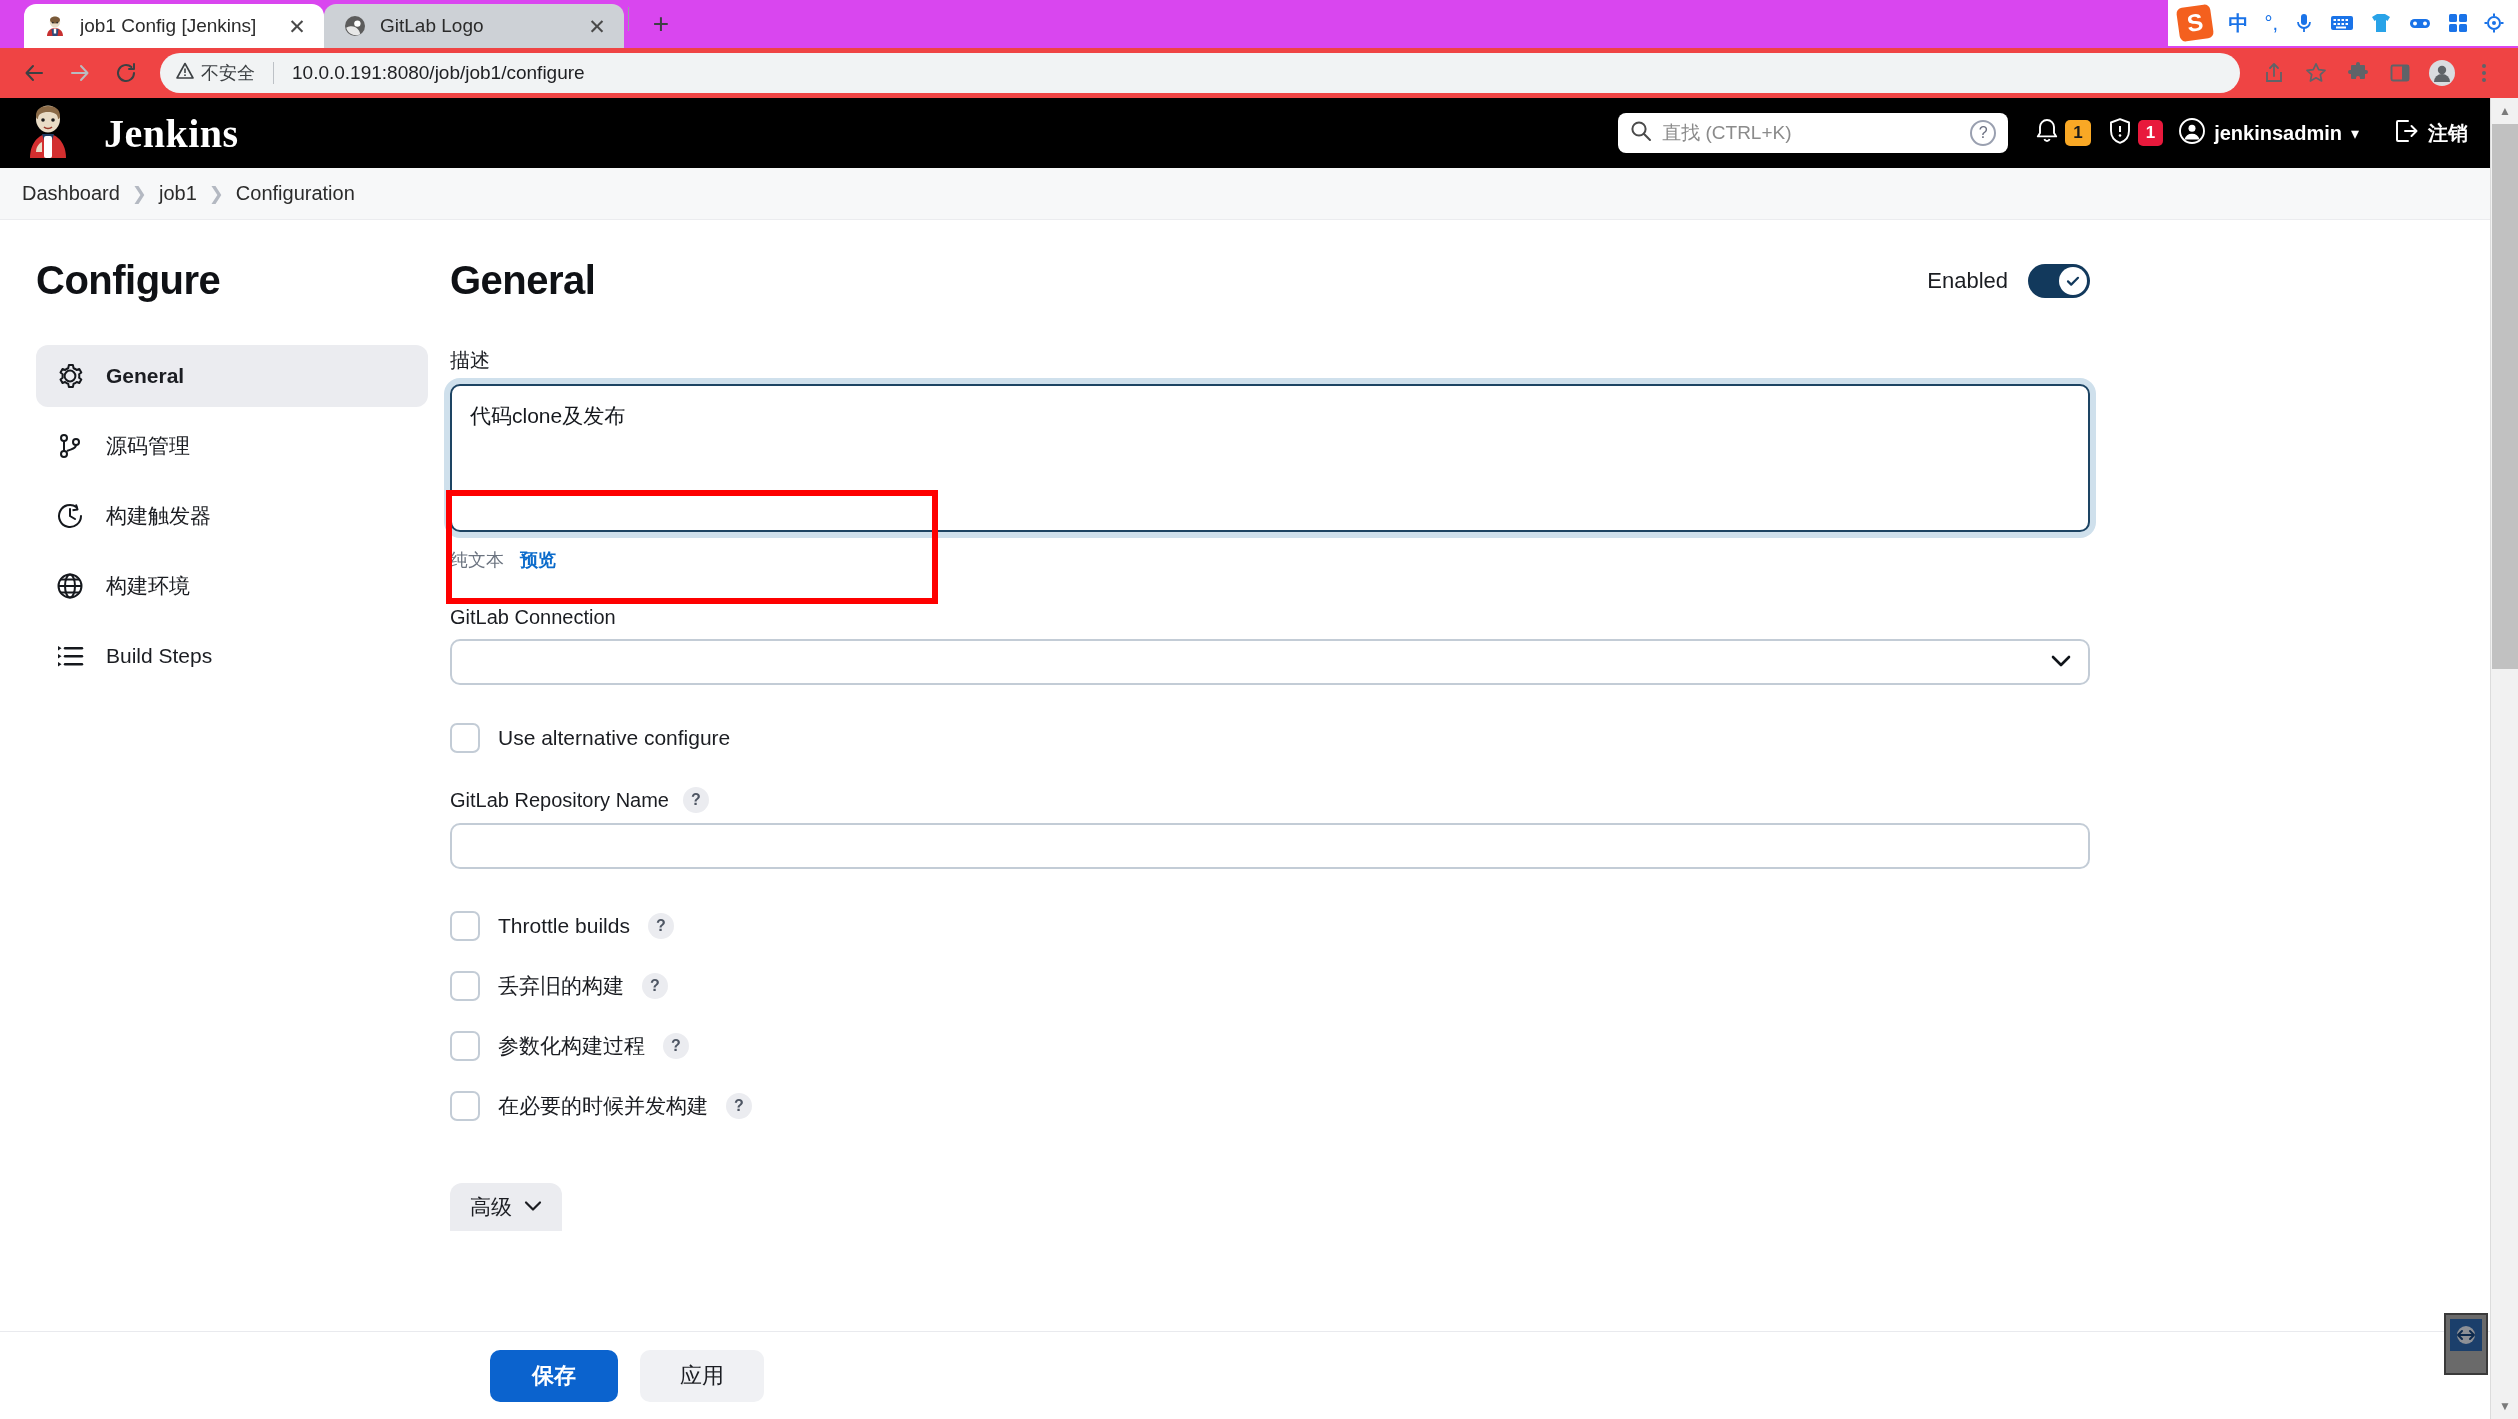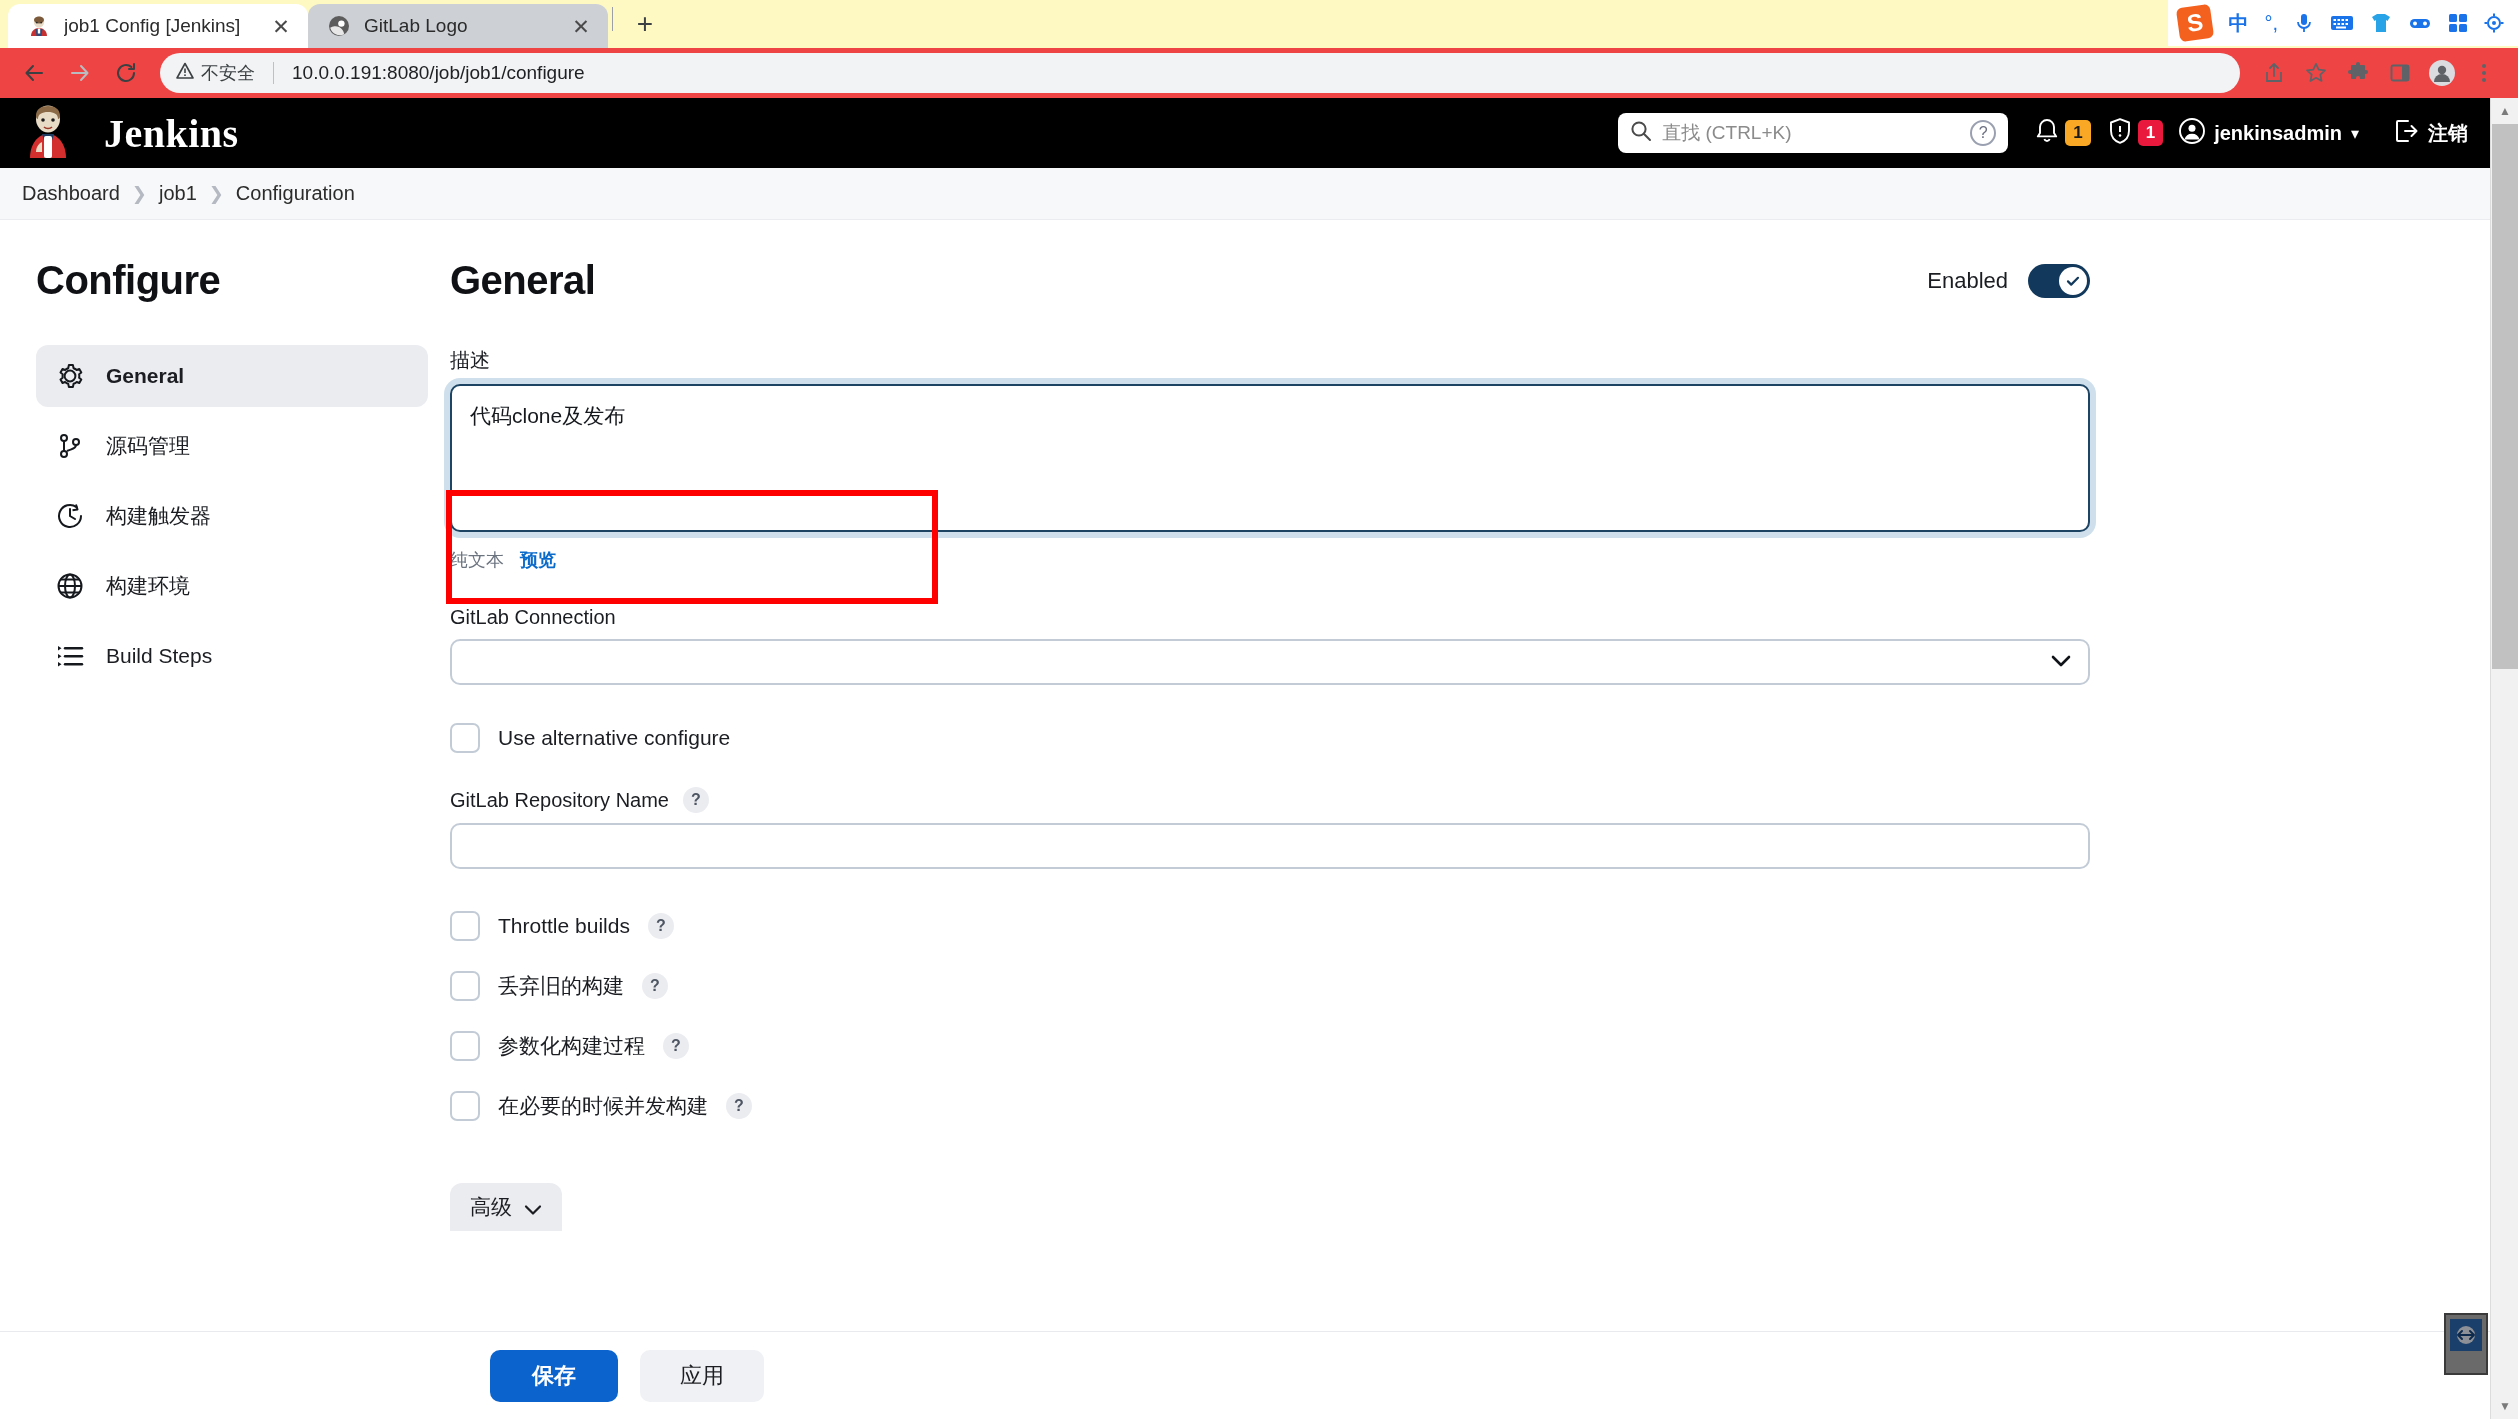--- a/index.html
+++ b/index.html
@@ -7,21 +7,21 @@
     width: 2518px; height: 1419px;
     overflow: hidden;
     font-family: "Liberation Sans", "DejaVu Sans", sans-serif;
     background: #ffffff;
   }
 
   
   .browser-chrome { width: 2518px; background: #dee1e6; }
   .tabstrip {
     height: 48px; display: flex; align-items: flex-end;
-    padding-left: 8px; background: #fef9c3; position: relative;
+    padding-left: 24px; background: #d946ef; position: relative;
   }
   .tab {
     height: 44px; display: flex; align-items: center;
     padding: 0 14px 0 18px; border-radius: 12px 12px 0 0;
     min-width: 300px; max-width: 320px; position: relative;
   }
   .tab.active { background: #ffffff; }
   .tab.inactive { background: #cdd1d6; }
   .tab-fav {
     width: 26px; height: 26px; flex: 0 0 26px; margin-right: 12px;
@@ -170,21 +170,21 @@
   .select-field {
     width: 1640px; height: 46px; border: 2px solid #c3ccd6; border-radius: 10px;
     background: #fff; padding: 0 16px; font-size: 20px; color: #15181d;
     display: flex; align-items: center; cursor: pointer;
   }
   .sel-caret { margin-left: auto; font-size: 18px; color: #10141a; }
 
   .label-row { display: flex; align-items: center; gap: 14px; margin-bottom: 10px; }
 
   .advanced-btn {
-    display: inline-flex; align-items: flex-end; gap: 12px;
+    display: inline-flex; align-items: flex-start; gap: 12px;
     background: #ebecf0; border-radius: 12px 12px 0 0; padding: 10px 20px;
     font-size: 21px; color: #1b1d22; cursor: pointer; margin-top: 32px;
   }
 
   .footer-bar {
     position: absolute; left: 0; bottom: 0; width: 2490px; height: 88px;
     background: #ffffff; border-top: 1px solid #e9eaee;
     display: flex; align-items: center; padding-left: 490px; gap: 22px;
   }
   .btn-primary {

